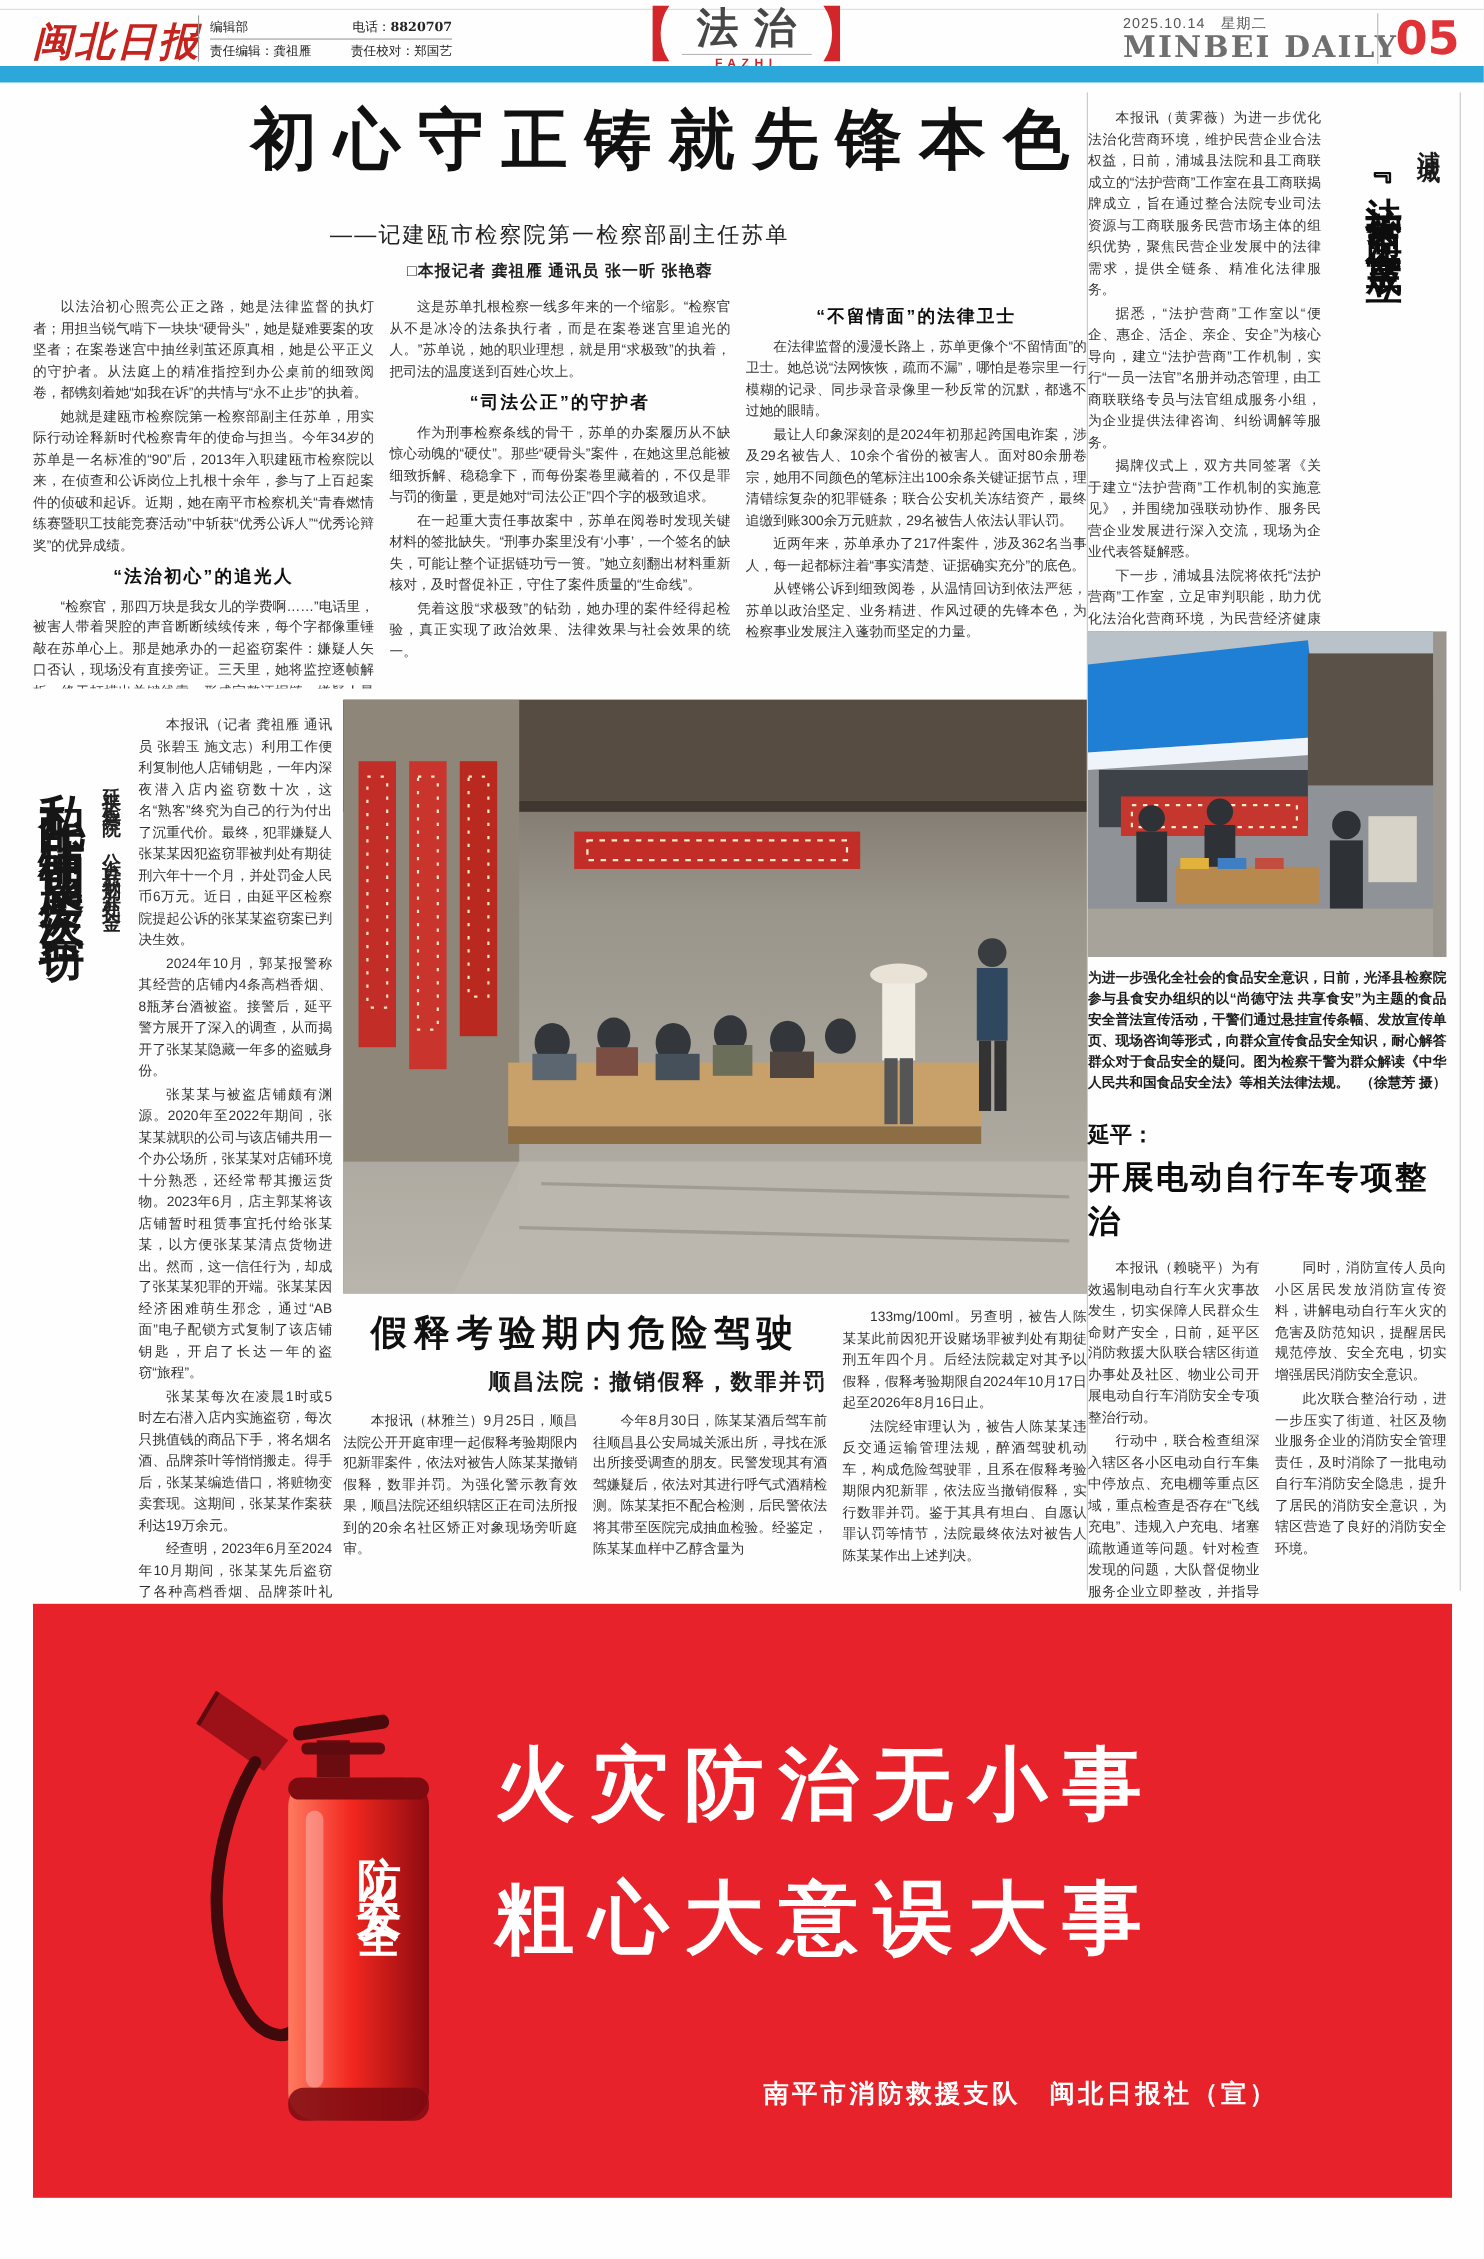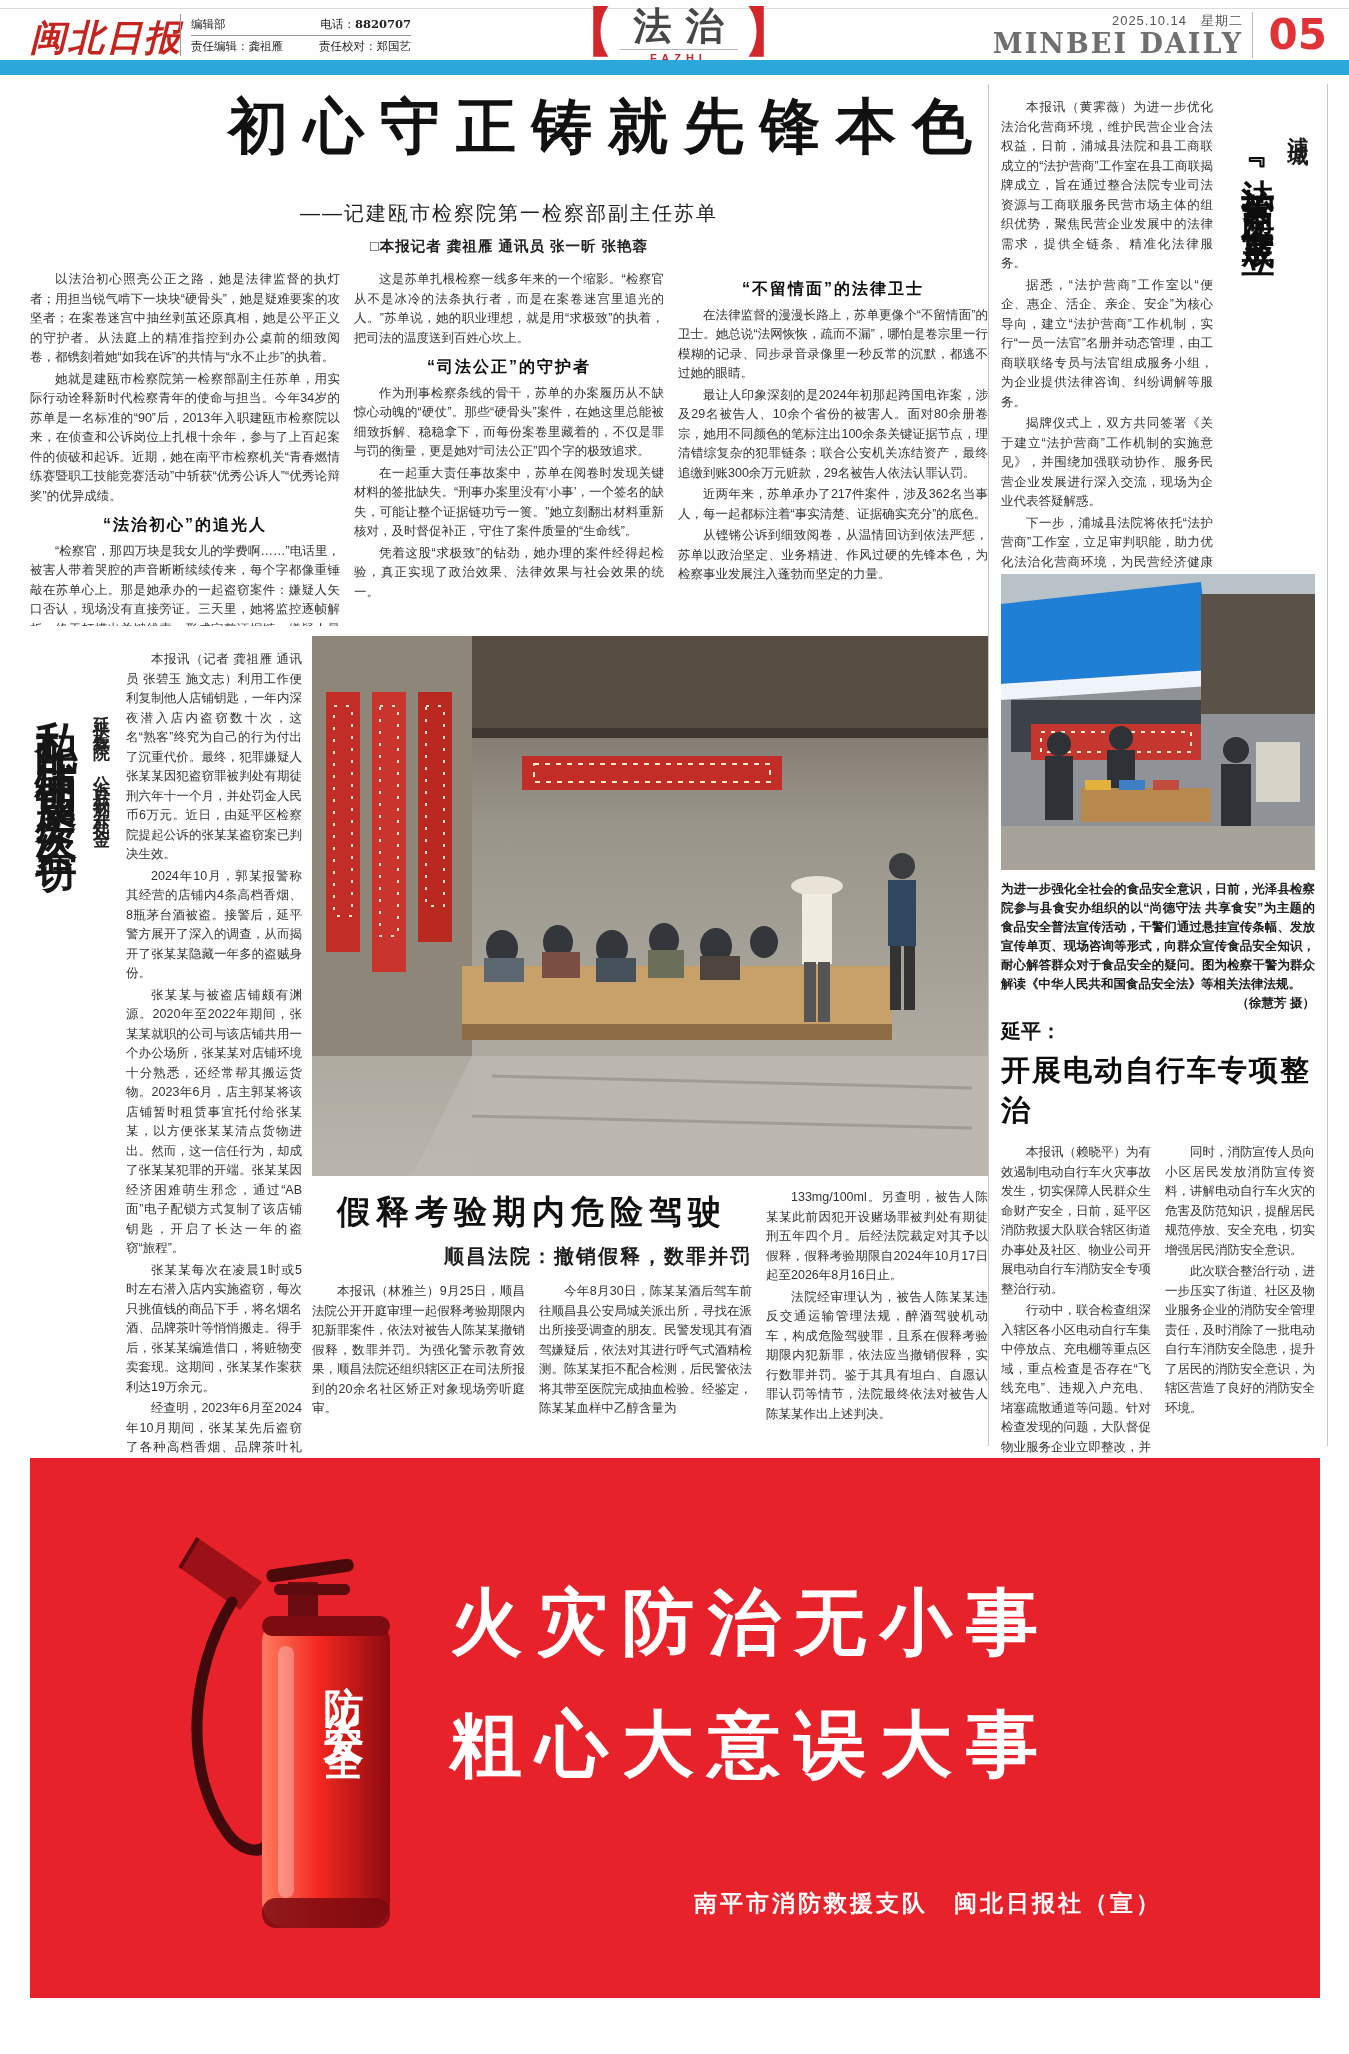--- a/index.html
+++ b/index.html
@@ -14,31 +14,31 @@
             border-left:1px solid #9a9a9a;padding-left:10px;font-size:11.5px;color:#222;}
   .edit-row{display:flex;justify-content:space-between;height:21px;align-items:center;}
   .edit-row.first{border-bottom:1px solid #9a9a9a;}
   .edit-phone b{font-family:"DejaVu Serif",serif;}
   .mast-center{position:absolute;left:50%;transform:translateX(-50%);top:-6px;display:flex;align-items:flex-start;}
   .brk{font-size:52px;line-height:52px;font-weight:900;color:#d2262b;}
   .sec-wrap{text-align:center;margin:0 6px;}
   .sec-title{font-size:38px;line-height:40px;font-weight:900;color:#474747;letter-spacing:14px;padding-left:14px;}
   .sec-en{margin-top:3px;border-top:1px solid #b5b5b5;padding-top:2px;font-size:11px;color:#c9252a;
           letter-spacing:5px;font-weight:700;}
-  .mast-right{position:absolute;right:84px;top:0;text-align:right;}
+  .mast-right{position:absolute;right:56px;top:0;text-align:left;}
   .date-line{font-size:13px;color:#555;letter-spacing:1px;}
   .en-name{font-family:"DejaVu Serif",serif;font-weight:700;font-size:27px;color:#6f6f6f;letter-spacing:2px;line-height:28px;}
   .page-no{position:absolute;right:0;top:0;height:46px;border-left:1px solid #b9b9b9;padding-left:16px;
            font-size:42px;line-height:46px;font-weight:900;color:#e03338;font-family:"DejaVu Sans",sans-serif;}
   .blue-band{position:absolute;top:60px;left:0;right:0;height:15px;background:#2ba7d9;}
   
   .main{position:absolute;top:84px;left:30px;width:1298px;height:1362px;display:flex;}
   .left-zone{width:958px;flex:none;}
   .right-zone{flex:1;border-left:1px solid #c6c6c6;border-right:1px solid #c6c6c6;
-              padding:4px 12px 0 12px;box-sizing:border-box;}
+              padding:4px 12px 0 0;box-sizing:border-box;}
   
   .lead{text-align:center;}
   .lead-headline{font-size:60px;line-height:66px;font-weight:900;color:#111;letter-spacing:16px;padding-left:16px;margin-top:10px;text-align:right;}
   .lead-subhead{font-size:20px;color:#222;margin-top:12px;letter-spacing:2px;}
   .lead-byline{font-size:14.5px;font-weight:700;color:#222;margin-top:10px;letter-spacing:1px;}
   .lead-cols{display:flex;gap:14px;margin-top:14px;height:356px;overflow:hidden;text-align:left;}
   .lead-cols .col{flex:1;font-size:12.5px;line-height:19.5px;color:#333;}
   .para{text-indent:2em;text-align:justify;margin:0 0 2px 0;}
   .sec-head{text-align:center;font-weight:900;font-size:16px;color:#0e0e0e;margin:9px 0 7px 0;letter-spacing:2px;}
   

